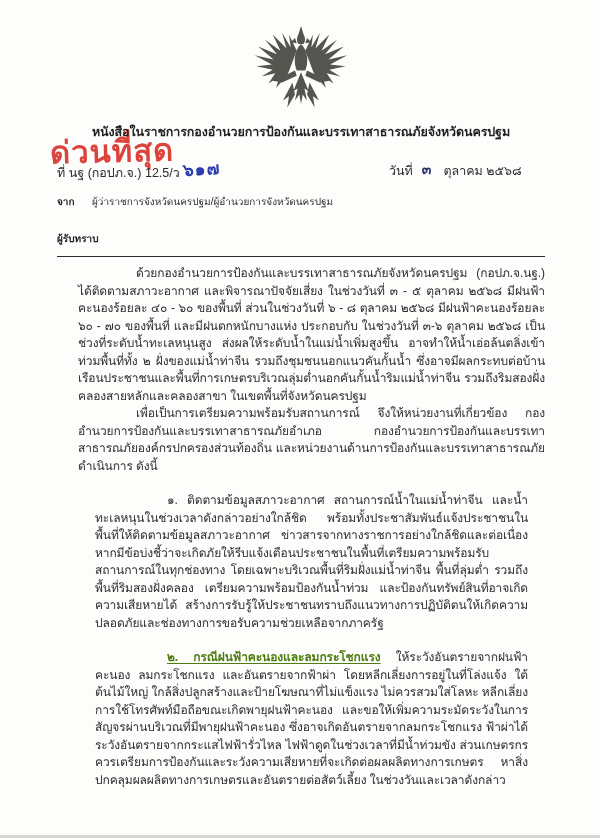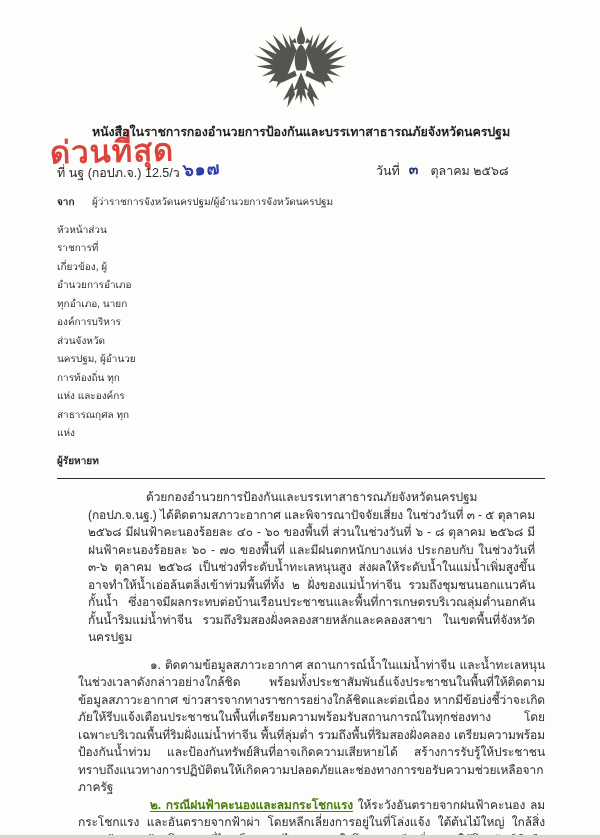--- a/index.html
+++ b/index.html
@@ -41,21 +41,21 @@
   .ref-row{position:relative;margin-top:15px;font-size:12.5px;height:22px;}
   .ref-printed{color:#2c2c2c;}
   .ref-handwritten{
     display:inline-block;
     color:#2c3cae;
     font-size:17px;font-weight:bold;
     transform:rotate(-4deg) translateY(-2px);
     margin-left:3px;
     letter-spacing:1px;
   }
-  .date-part{position:absolute;left:319px;top:2px;}
+  .date-part{position:absolute;left:332px;top:2px;}
   .date-day{
     display:inline-block;
     color:#2b3570;font-weight:bold;font-size:14px;
     margin:0 12px 0 9px;
     transform:translateY(-1px);
   }
 
   .hrow{display:grid;font-size:10px;line-height:18.5px;margin-top:9px;}
   .hrow .lbl{font-weight:bold;color:#232323;}
   .row-from{grid-template-columns:35px 1fr;margin-top:14px;}
@@ -69,22 +69,22 @@
   }
 
   .body-block{
     margin-top:7px;
     padding-left:21px;
     font-size:12px;line-height:17.5px;
     text-align:justify;
     letter-spacing:-0.1px;
     color:#2d2d2d;
   }
-  .para{margin:10px;text-indent:58px;}
-  .item{margin:0;text-indent:72px;}
+  .para{margin:0;text-indent:58px;}
+  .item{margin:17px;text-indent:72px;}
   .bold-underline{
     font-weight:bold;color:#4d7c0f;
     text-decoration:underline;
     text-underline-offset:2px;
   }
 </style>
 </head>
 <body>
 
 <div class="page">
@@ -118,30 +118,30 @@
       <span class="ref-printed">ที่ นฐ (กอปภ.จ.) 12.5/ว</span><span class="ref-handwritten" style="color: rgb(44, 60, 174);">๖๑๗</span>
       <span class="date-part"><span>วันที่</span><span class="date-day" style="color: rgb(43, 53, 112);">๓</span><span>ตุลาคม ๒๕๖๘</span></span>
     </div>
 
     <div class="hrow row-from">
       <span class="lbl">จาก</span>
       <span>ผู้ว่าราชการจังหวัดนครปฐม/ผู้อำนวยการจังหวัดนครปฐม</span>
     </div>
 
     <div class="hrow row-to">
-      <span>หัวหน้าส่วนราชการที่เกี่ยวข้อง, ผู้อำนวยการอำเภอ ทุกอำเภอ, นายกองค์การบริหารส่วนจังหวัดนครปฐม, ผู้อำนวยการท้องถิ่น ทุกแห่ง และองค์กรสาธารณกุศล ทุกแห่ง</span>
     </div>
 
     <div class="hrow row-ack">
-      <span class="lbl">ผู้รัยหายท</span>
+      <span class="lbl">ผู้รับทราบ</span>
     </div>
 
     <hr class="divider">
 
     <div class="body-block">
       <p class="para">ด้วยกองอำนวยการป้องกันและบรรเทาสาธารณภัยจังหวัดนครปฐม (กอปภ.จ.นฐ.) ได้ติดตามสภาวะอากาศ และพิจารณาปัจจัยเสี่ยง ในช่วงวันที่ ๓ - ๕ ตุลาคม ๒๕๖๘ มีฝนฟ้าคะนองร้อยละ ๔๐ - ๖๐ ของพื้นที่ ส่วนในช่วงวันที่ ๖ - ๘ ตุลาคม ๒๕๖๘ มีฝนฟ้าคะนองร้อยละ ๖๐ - ๗๐ ของพื้นที่ และมีฝนตกหนักบางแห่ง ประกอบกับ ในช่วงวันที่ ๓-๖ ตุลาคม ๒๕๖๘ เป็นช่วงที่ระดับน้ำทะเลหนุนสูง ส่งผลให้ระดับน้ำในแม่น้ำเพิ่มสูงขึ้น อาจทำให้น้ำเอ่อล้นตลิ่งเข้าท่วมพื้นที่ทั้ง ๒ ฝั่งของแม่น้ำท่าจีน รวมถึงชุมชนนอกแนวคันกั้นน้ำ ซึ่งอาจมีผลกระทบต่อบ้านเรือนประชาชนและพื้นที่การเกษตรบริเวณลุ่มต่ำนอกคันกั้นน้ำริมแม่น้ำท่าจีน รวมถึงริมสองฝั่งคลองสายหลักและคลองสาขา ในเขตพื้นที่จังหวัดนครปฐม</p>
+      <p class="para">เพื่อเป็นการเตรียมความพร้อมรับสถานการณ์ จึงให้หน่วยงานที่เกี่ยวข้อง กองอำนวยการป้องกันและบรรเทาสาธารณภัยอำเภอ กองอำนวยการป้องกันและบรรเทาสาธารณภัยองค์กรปกครองส่วนท้องถิ่น และหน่วยงานด้านการป้องกันและบรรเทาสาธารณภัยดำเนินการ ดังนี้</p>
       <p class="item">๑. ติดตามข้อมูลสภาวะอากาศ สถานการณ์น้ำในแม่น้ำท่าจีน และน้ำทะเลหนุนในช่วงเวลาดังกล่าวอย่างใกล้ชิด พร้อมทั้งประชาสัมพันธ์แจ้งประชาชนในพื้นที่ให้ติดตามข้อมูลสภาวะอากาศ ข่าวสารจากทางราชการอย่างใกล้ชิดและต่อเนื่อง หากมีข้อบ่งชี้ว่าจะเกิดภัยให้รีบแจ้งเตือนประชาชนในพื้นที่เตรียมความพร้อมรับสถานการณ์ในทุกช่องทาง โดยเฉพาะบริเวณพื้นที่ริมฝั่งแม่น้ำท่าจีน พื้นที่ลุ่มต่ำ รวมถึงพื้นที่ริมสองฝั่งคลอง เตรียมความพร้อมป้องกันน้ำท่วม และป้องกันทรัพย์สินที่อาจเกิดความเสียหายได้ สร้างการรับรู้ให้ประชาชนทราบถึงแนวทางการปฏิบัติตนให้เกิดความปลอดภัยและช่องทางการขอรับความช่วยเหลือจากภาครัฐ</p>
       <p class="item"><span class="bold-underline">๒. กรณีฝนฟ้าคะนองและลมกระโชกแรง</span><span> ให้ระวังอันตรายจากฝนฟ้าคะนอง ลมกระโชกแรง และอันตรายจากฟ้าผ่า โดยหลีกเลี่ยงการอยู่ในที่โล่งแจ้ง ใต้ต้นไม้ใหญ่ ใกล้สิ่งปลูกสร้างและป้ายโฆษณาที่ไม่แข็งแรง ไม่ควรสวมใส่โลหะ หลีกเลี่ยงการใช้โทรศัพท์มือถือขณะเกิดพายุฝนฟ้าคะนอง และขอให้เพิ่มความระมัดระวังในการสัญจรผ่านบริเวณที่มีพายุฝนฟ้าคะนอง ซึ่งอาจเกิดอันตรายจากลมกระโชกแรง ฟ้าผ่าได้ ระวังอันตรายจากกระแสไฟฟ้ารั่วไหล ไฟฟ้าดูดในช่วงเวลาที่มีน้ำท่วมขัง ส่วนเกษตรกรควรเตรียมการป้องกันและระวังความเสียหายที่จะเกิดต่อผลผลิตทางการเกษตร หาสิ่งปกคลุมผลผลิตทางการเกษตรและอันตรายต่อสัตว์เลี้ยง ในช่วงวันและเวลาดังกล่าว</span></p>
 
     </div>
 
   </div>
 </div>
 
 </body></html>

